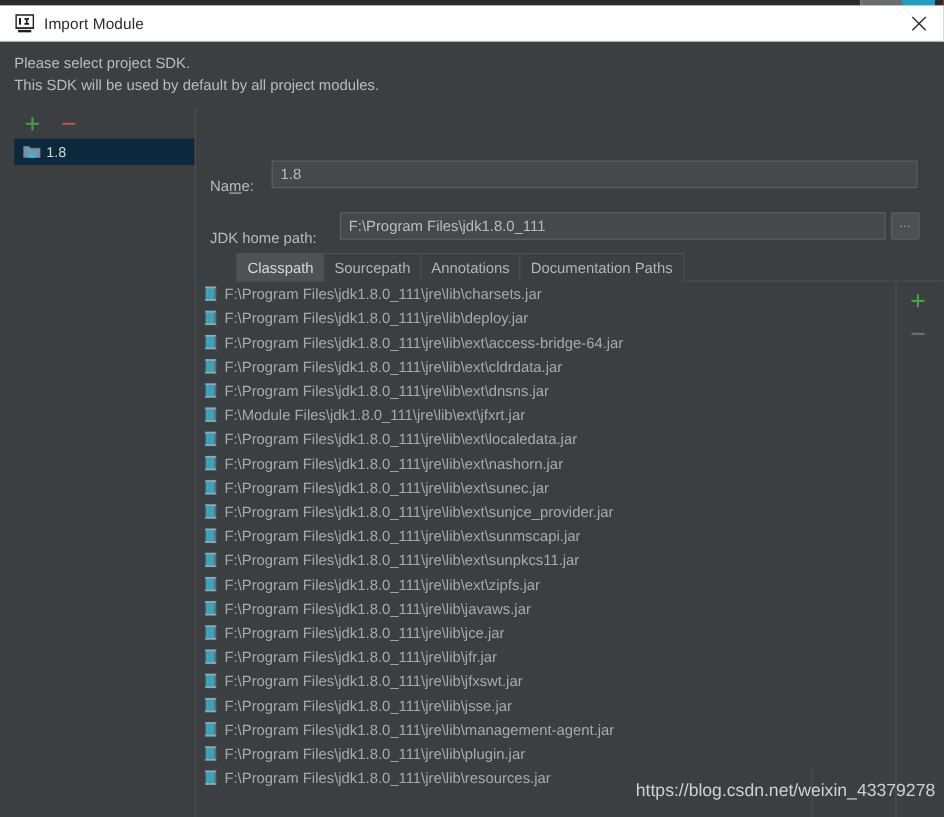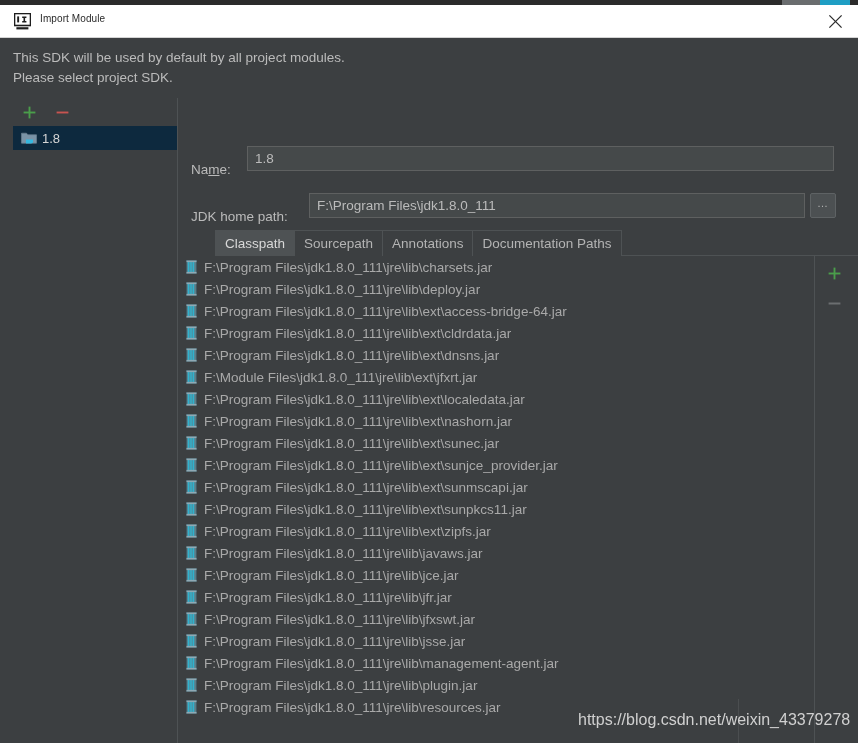--- a/index.html
+++ b/index.html
@@ -39,21 +39,21 @@
     box-sizing: border-box;
   }
   #app-icon {
     position: absolute;
     left: 14px; top: 8px;
     width: 17px; height: 17px;
   }
   #title-text {
     position: absolute;
     left: 40px; top: 8px;
-    font-size: 10px;
+    font-size: 14px;
     color: #2b2b2b;
     letter-spacing: .1px;
   }
   #close-button {
     position: absolute;
     right: 0; top: 0;
     width: 46px; height: 32px;
     display: flex;
     align-items: center;
     justify-content: center;
@@ -328,22 +328,22 @@
     <svg width="15" height="15" viewBox="0 0 15 15">
       <line x1="1.4" y1="1.4" x2="13.6" y2="13.6" stroke="#2b2b2b" stroke-width="1.25"></line>
       <line x1="13.6" y1="1.4" x2="1.4" y2="13.6" stroke="#2b2b2b" stroke-width="1.25"></line>
     </svg>
   </div>
 </div>
 
 <div id="dialog-body">
 
   <div id="prompt-block">
+    <div>Please select project SDK.</div>
     <div>This SDK will be used by default by all project modules.</div>
-    <div>Please select project SDK.</div>
   </div>
 
   <div id="sdk-panel">
 
     <div id="sdk-toolbar">
       <div id="sdk-add" class="tb-btn">
         <svg width="15" height="15" viewBox="0 0 15 15">
           <line x1="7.5" y1="1.6" x2="7.5" y2="13.4" stroke="#4a9e4a" stroke-width="1.9"></line>
           <line x1="1.6" y1="7.5" x2="13.4" y2="7.5" stroke="#4a9e4a" stroke-width="1.9"></line>
         </svg>

